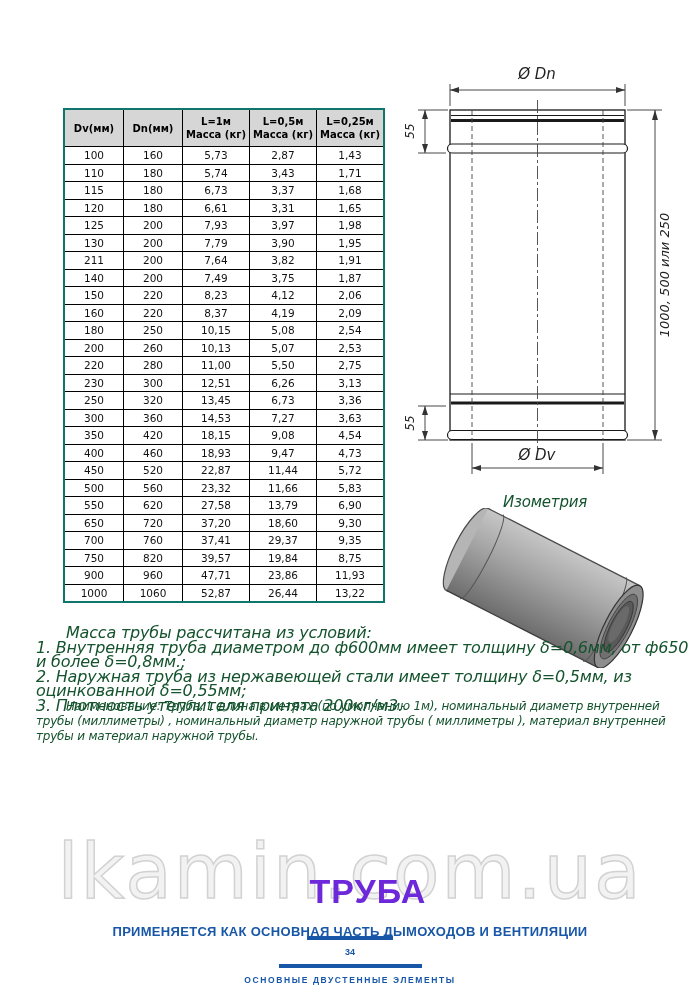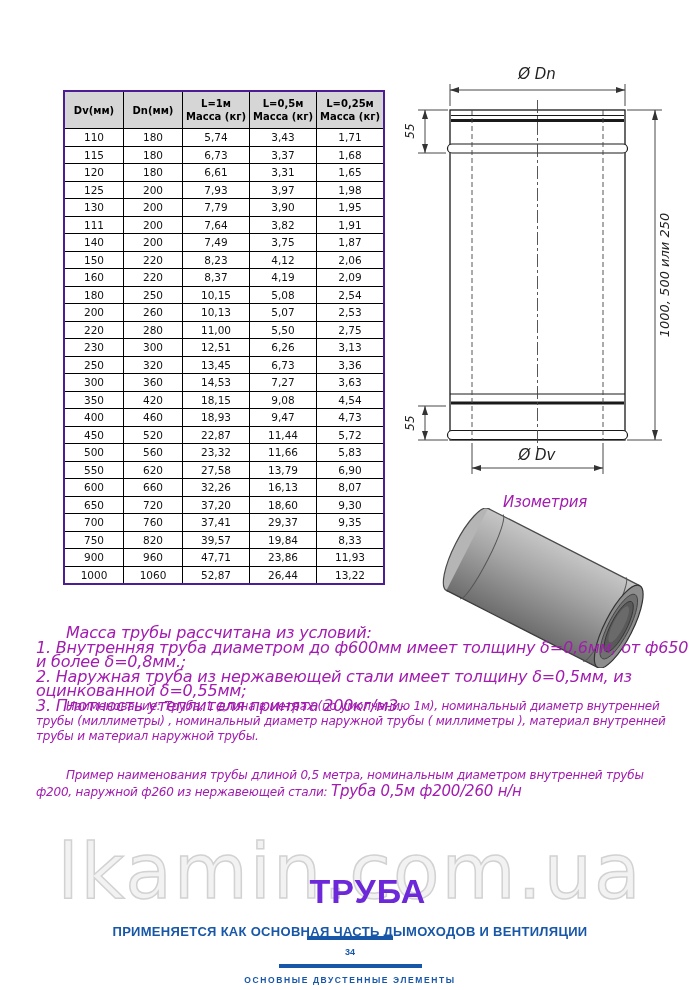--- a/index.html
+++ b/index.html
@@ -1,35 +1,35 @@
 <!DOCTYPE html>
 <html><head>
 <meta charset="utf-8">
 <style>
   html,body{margin:0;padding:0;background:#ffffff;}
   .page{position:relative;width:700px;height:990px;background:#fff;overflow:hidden;
         font-family:"DejaVu Sans",sans-serif;}
 
   
-  .spec-table{position:absolute;left:63px;top:90px;border-collapse:collapse;
-              border:2px solid #4c1d95;}
+  .spec-table{position:absolute;left:63px;top:108px;border-collapse:collapse;
+              border:2px solid #0f766e;}
   .spec-table th,.spec-table td{border:1px solid #000;text-align:center;padding:0 2px;}
   .spec-table th{background:#d6d6d6;font-size:10px;font-weight:bold;height:36px;
                  line-height:1.3;color:#000;}
   .spec-table td{font-size:10.5px;height:16.5px;line-height:16.5px;color:#111;}
   .col-d{width:54px}.col-m{width:62px}
 
   
   .drawing{position:absolute;left:405px;top:60px;}
   .iso-label{position:absolute;left:425px;top:493px;width:240px;text-align:center;
              font-style:italic;font-size:15px;color:#222;}
   .iso-svg{position:absolute;left:418px;top:508px;}
 
   
-  .cadtext{font-family:"DejaVu Sans",sans-serif;font-style:italic;color:#a21caf;
+  .cadtext{font-family:"DejaVu Sans",sans-serif;font-style:italic;color:#14532d;
            letter-spacing:-0.2px;}
   .notes{position:absolute;left:36px;top:626px;width:655px;font-size:16px;line-height:14.5px;}
   .notes .intro{padding-left:30px;}
   .naming{position:absolute;left:36px;top:699px;width:645px;font-size:12px;
           line-height:15px;text-indent:30px;}
   .example{position:absolute;left:36px;top:755px;width:645px;font-size:12px;
            line-height:16px;text-indent:30px;}
   .designation{font-size:15px;font-style:italic;}
 
   
@@ -65,20 +65,27 @@
       <tr>
         <th class="col-d">Dv(мм)</th>
         <th class="col-d">Dn(мм)</th>
         <th class="col-m"><span>L=1м</span><br><span>Масса (кг)</span></th>
         <th class="col-m"><span>L=0,5м</span><br><span>Масса (кг)</span></th>
         <th class="col-m"><span>L=0,25м</span><br><span>Масса (кг)</span></th>
       </tr>
     </thead>
     <tbody>
         <tr>
+      <td>100</td>
+      <td>160</td>
+      <td>5,73</td>
+      <td>2,87</td>
+      <td>1,43</td>
+    </tr>
+        <tr>
       <td>110</td>
       <td>180</td>
       <td>5,74</td>
       <td>3,43</td>
       <td>1,71</td>
     </tr>
         <tr>
       <td>115</td>
       <td>180</td>
       <td>6,73</td>
@@ -100,21 +107,21 @@
       <td>1,98</td>
     </tr>
         <tr>
       <td>130</td>
       <td>200</td>
       <td>7,79</td>
       <td>3,90</td>
       <td>1,95</td>
     </tr>
         <tr>
-      <td>111</td>
+      <td>211</td>
       <td>200</td>
       <td>7,64</td>
       <td>3,82</td>
       <td>1,91</td>
     </tr>
         <tr>
       <td>140</td>
       <td>200</td>
       <td>7,49</td>
       <td>3,75</td>
@@ -205,46 +212,39 @@
       <td>5,83</td>
     </tr>
         <tr>
       <td>550</td>
       <td>620</td>
       <td>27,58</td>
       <td>13,79</td>
       <td>6,90</td>
     </tr>
         <tr>
-      <td>600</td>
-      <td>660</td>
-      <td>32,26</td>
-      <td>16,13</td>
-      <td>8,07</td>
-    </tr>
-        <tr>
       <td>650</td>
       <td>720</td>
       <td>37,20</td>
       <td>18,60</td>
       <td>9,30</td>
     </tr>
         <tr>
       <td>700</td>
       <td>760</td>
       <td>37,41</td>
       <td>29,37</td>
       <td>9,35</td>
     </tr>
         <tr>
       <td>750</td>
       <td>820</td>
       <td>39,57</td>
       <td>19,84</td>
-      <td>8,33</td>
+      <td>8,75</td>
     </tr>
         <tr>
       <td>900</td>
       <td>960</td>
       <td>47,71</td>
       <td>23,86</td>
       <td>11,93</td>
     </tr>
         <tr>
       <td>1000</td>
@@ -345,21 +345,20 @@
 
   <div class="notes cadtext">
     <div class="intro">Масса трубы рассчитана из условий:</div>
     <div>1.  Внутренняя труба диаметром до ф600мм имеет толщину δ=0,6мм,  от ф650 и более δ=0,8мм.;</div>
     <div>2. Наружная труба из нержавеющей стали имеет толщину δ=0,5мм,  из оцинкованной δ=0,55мм;</div>
     <div>3. Плотность утеплителя принята 200кг/м3.</div>
   </div>
 
   <div class="naming cadtext">Наименование:  Труба,  L длина в метрах (по умолчанию 1м),  номинальный диаметр внутренней трубы  (миллиметры) ,  номинальный диаметр наружной трубы ( миллиметры ),  материал внутренней трубы и материал наружной трубы.</div>
 
-  <p class="example cadtext"><span>Пример наименования трубы длиной 0,5 метра,  номинальным диаметром внутренней трубы ф200, наружной ф260 из нержавеющей стали:  </span><span class="designation">Труба 0,5м ф200/260 н/н</span></p>
 
   <div class="watermark">lkamin.com.ua</div>
   <div class="big-title">ТРУБА</div>
   <div class="subtitle">ПРИМЕНЯЕТСЯ КАК ОСНОВНАЯ ЧАСТЬ ДЫМОХОДОВ И ВЕНТИЛЯЦИИ</div>
 
   <div class="footer">
     <div class="bar bar1"></div>
     <div class="page-num">34</div>
     <div class="bar bar2"></div>
     <div class="section">ОСНОВНЫЕ ДВУСТЕННЫЕ ЭЛЕМЕНТЫ</div>

